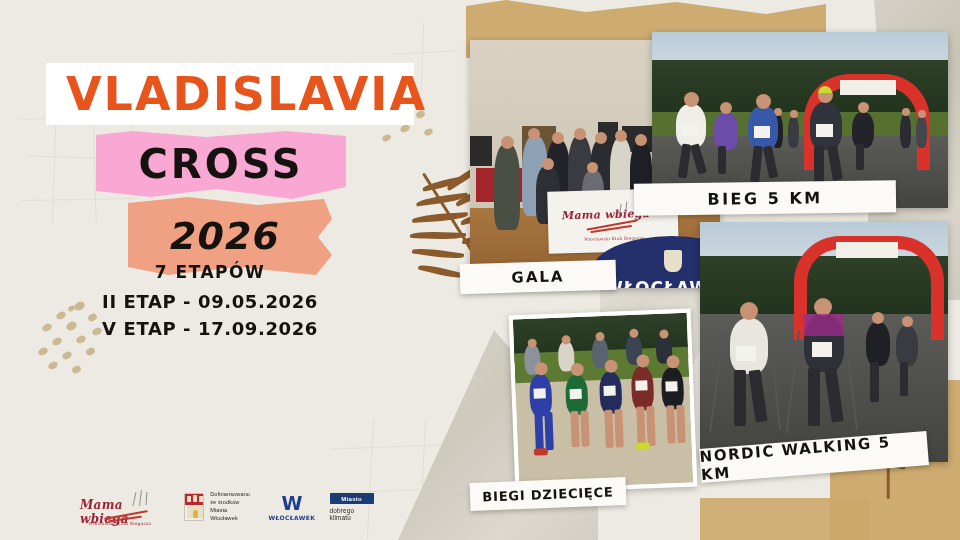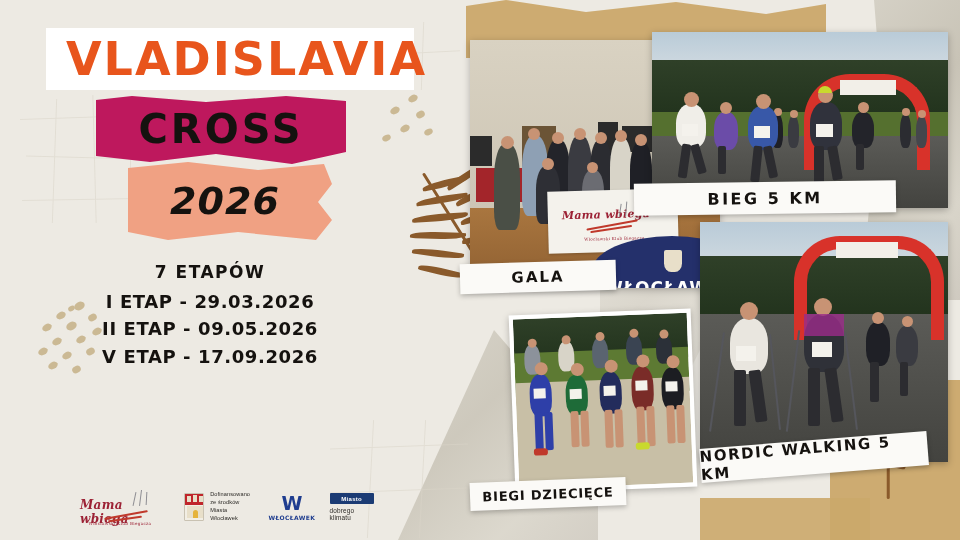--- a/index.html
+++ b/index.html
@@ -15,23 +15,23 @@
   .paper-tex{position:absolute;background:linear-gradient(135deg,#D6D2C7 0%,#C8C3B6 40%,#D9D5CA 75%,#CFCAC0 100%);}
   .speckles{position:absolute;}
   .speckle{position:absolute;background:#CBB994;border-radius:50%;transform:rotate(-28deg);}
 
   
   .frond{position:absolute;}
   .frond-stem{position:absolute;background:#8A5A2B;border-radius:2px;}
   .leaf{position:absolute;background:#8A5A2B;border-radius:60% 10% 60% 10%;}
 
   
-  .band{position:absolute;display:flex;align-items:center;}
+  .band{position:absolute;display:flex;align-items:center;margin-top:35px;}
   .band-white{background:#FFFFFF;}
-  .band-tan{background:#be185d;}
+  .band-tan{background:#f9a8d4;}
   .band-salmon{background:#F0A183;}
   .title-main{font-family:"DejaVu Sans",sans-serif;font-weight:bold;color:#E8551C;
       font-size:46px;letter-spacing:2px;line-height:1;}
   .title-cross{font-family:"DejaVu Sans",sans-serif;font-weight:bold;color:#15120F;
       font-size:40px;letter-spacing:3px;line-height:1;}
   .title-year{font-family:"DejaVu Sans",sans-serif;font-weight:bold;color:#15120F;
       font-size:38px;letter-spacing:1px;line-height:1;}
 
   
   .stages{position:absolute;left:0;width:420px;text-align:center;color:#15120F;}
@@ -194,21 +194,20 @@
     <div class="title-cross" style="margin-top:-2px;">CROSS</div>
   </div>
 
   <div class="band band-salmon" style="left:128px;top:162px;width:208px;height:78px;justify-content:center;
               clip-path:polygon(0 6px,60px 0,130px 8px,196px 2px,204px 22px,190px 40px,204px 58px,188px 78px,110px 70px,40px 78px,0 70px);font-style:italic;">
     <div class="title-year" style="margin-left:-14px;">2026</div>
   </div>
 
   <div class="stages" style="top:262px;">
     <div class="stages-head">7 ETAPÓW</div>
-    <div class="stage-row">I ETAP - 29.03.2026</div>
     <div class="stage-row">II ETAP - 09.05.2026</div>
     <div class="stage-row">V ETAP - 17.09.2026</div>
   </div>
 
   <div class="photo" style="left:470px;top:40px;width:250px;height:248px;padding:0;">
     <div class="photo-inner">
       <div class="hall-wall"></div>
       <div class="door" style="left:52px;top:86px;width:34px;height:72px;"></div>
       <div class="speaker" style="left:128px;top:82px;width:20px;height:34px;"></div>
       <div class="speaker" style="left:152px;top:86px;width:34px;height:26px;"></div>

